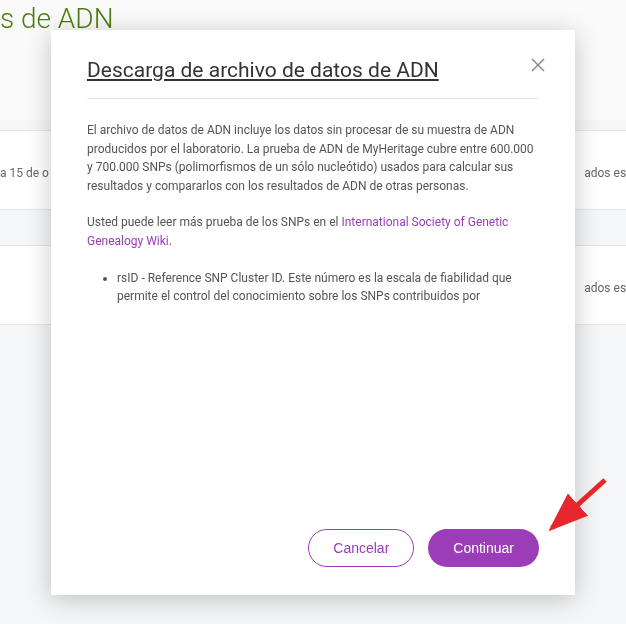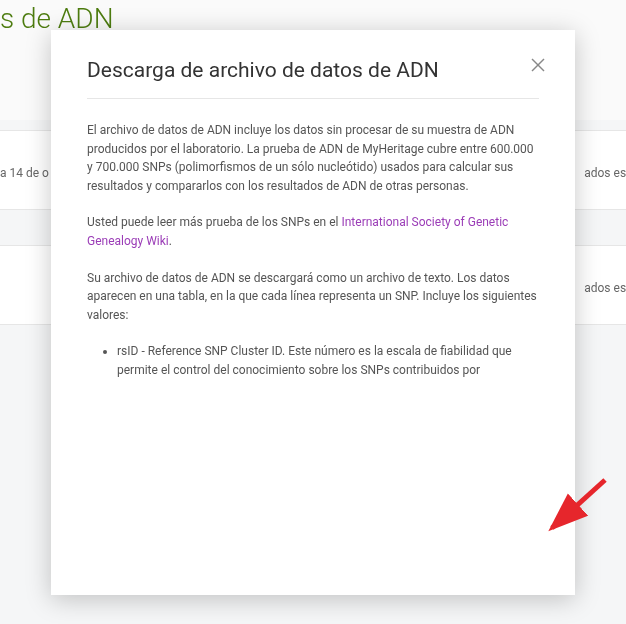--- a/index.html
+++ b/index.html
@@ -59,20 +59,21 @@
       flex-direction: column;
     }
     .modal-header {
       padding: 28px 36px 16px 36px;
       position: relative;
     }
     .modal-title {
       font-size: 21px;
       font-weight: 400;
       color: #333;
+      text-decoration: underline;
     }
     .close-btn {
       position: absolute;
       top: 24px;
       right: 26px;
       width: 22px;
       height: 22px;
       cursor: pointer;
       color: #888;
       display:flex; align-items:center; justify-content:center;
@@ -145,21 +146,21 @@
     }
   </style>
 </head>
 <body>
 
 <div class="bg-header">
   <div class="bg-title">s de ADN</div>
 </div>
 
 <div class="bg-row bg-row1">
-  <div class="bg-row-left">a 14 de o</div>
+  <div class="bg-row-left">a 15 de o</div>
   <div class="bg-row-right">ados est</div>
 </div>
 <div class="bg-row bg-row2">
   <div class="bg-row-right">ados est</div>
 </div>
 
 <div class="modal">
   <div class="modal-header">
     <div class="modal-title">Descarga de archivo de datos de ADN</div>
     <div class="close-btn">
@@ -170,28 +171,31 @@
     </div>
   </div>
   <div class="divider"></div>
 
   <div class="modal-body-wrap">
     <div class="modal-body">
       <p class="p">El archivo de datos de ADN incluye los datos sin procesar de su muestra de ADN producidos por el laboratorio. La prueba de ADN de MyHeritage cubre entre 600.000 y 700.000 SNPs (polimorfismos de un sólo nucleótido) usados para calcular sus resultados y compararlos con los resultados de ADN de otras personas.</p>
       <p class="p">
         <span>Usted puede leer más prueba de los SNPs en el </span><a class="link">International Society of Genetic Genealogy Wiki</a><span>.</span>
       </p>
-      <p class="p">Su archivo de datos de ADN se descargará como un archivo de texto. Los datos aparecen en una tabla, en la que cada línea representa un SNP. Incluye los siguientes valores:</p>
       <ul class="bullets">
         <li>rsID - Reference SNP Cluster ID. Este número es la escala de fiabilidad que permite el control del conocimiento sobre los SNPs contribuidos por</li>
       </ul>
     </div>
     <div class="fade"></div>
   </div>
 
+  <div class="modal-footer">
+    <button class="btn btn-secondary">Cancelar</button>
+    <button class="btn btn-primary">Continuar</button>
+  </div>
 </div>
 
 <svg class="arrow" width="80" height="80">
   <defs>
     <marker id="ah" markerWidth="10" markerHeight="10" refX="7" refY="3" orient="auto">
       <path d="M0,0 L8,3 L0,6 Z" fill="#E6262C"></path>
     </marker>
   </defs>
   <line x1="65" y1="10" x2="12" y2="58" stroke="#E6262C" stroke-width="5" marker-end="url(#ah)"></line>
 </svg>

